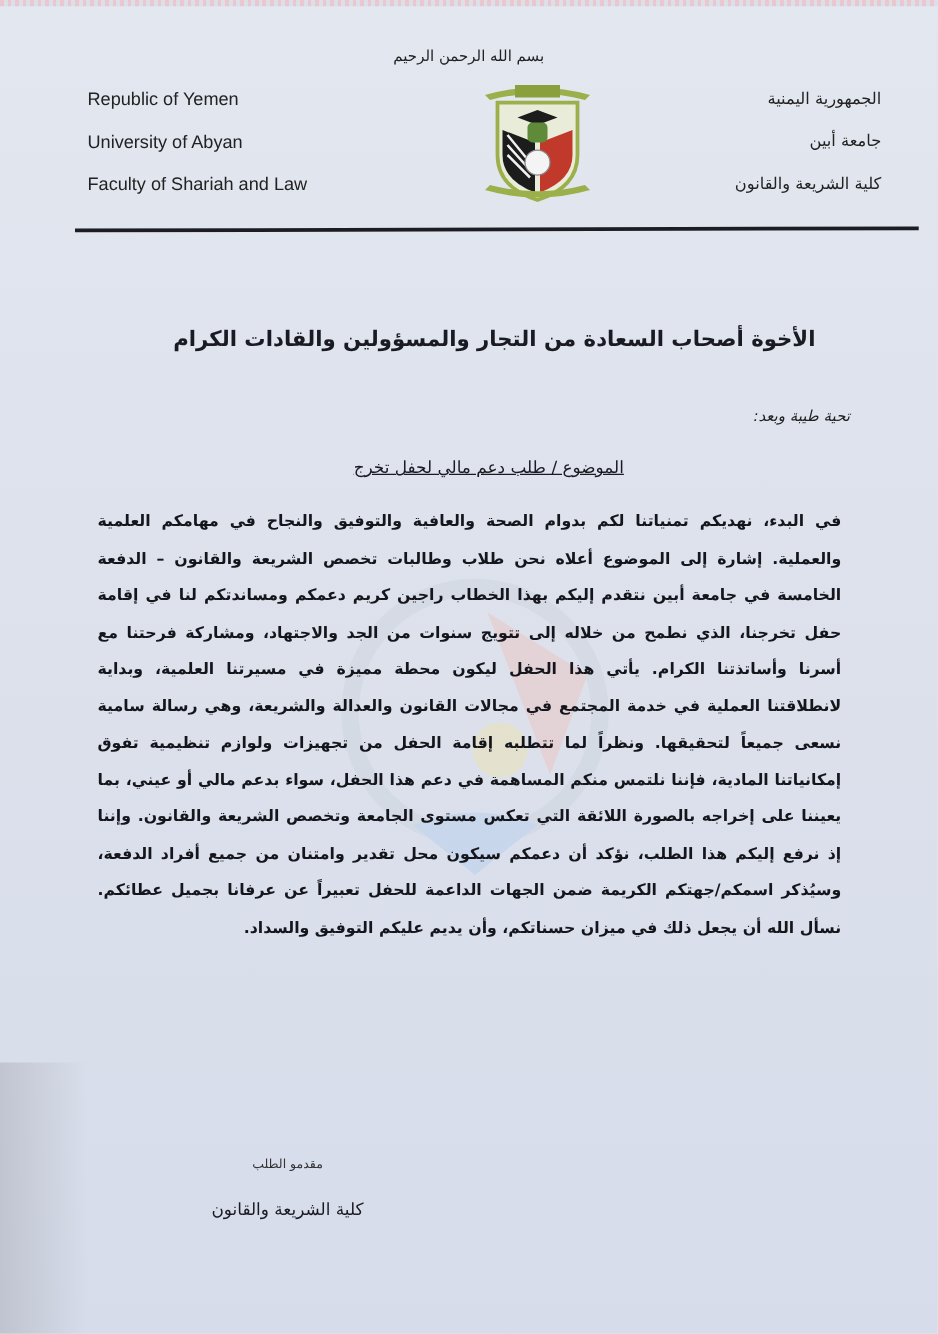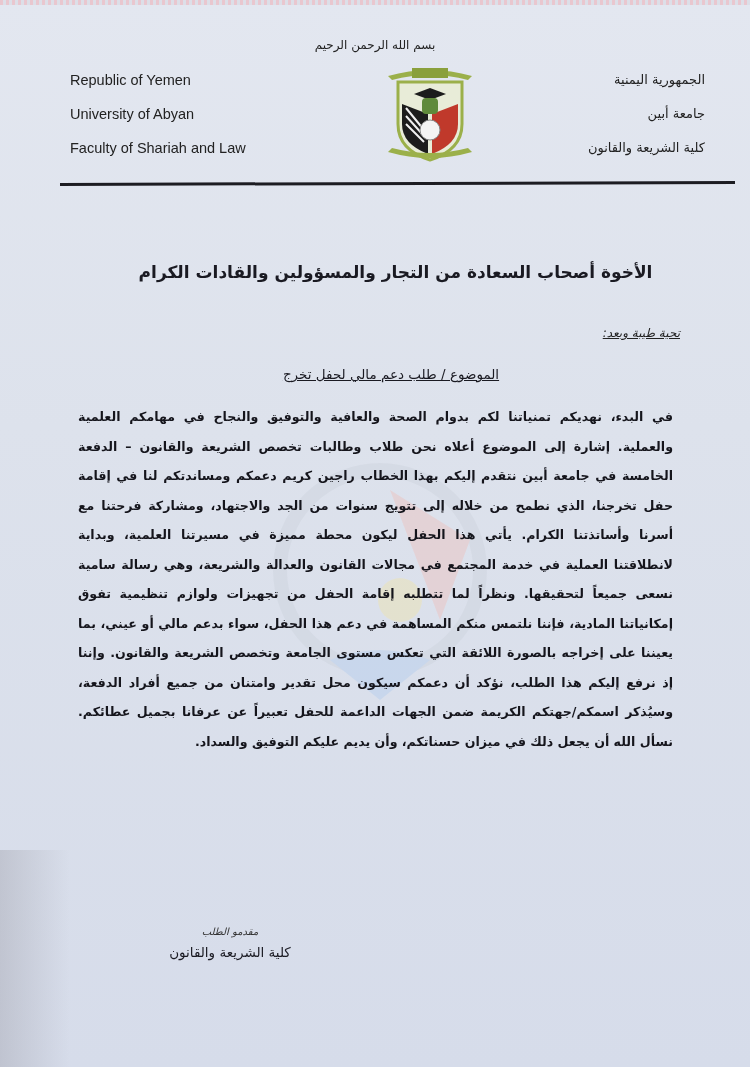--- a/index.html
+++ b/index.html
@@ -42,21 +42,21 @@
     .rule {
       position: absolute; left: 60px; top: 182px; width: 675px; height: 3px; background: #1c1c22;
       transform: rotate(-0.15deg);
     }
     .addressee {
       position: absolute; top: 262px; left: 0; width: 750px; text-align: center;
       direction: rtl; font-size: 17px; font-weight: bold; color: #1a1a22; padding-left: 41px;
     }
     .greeting {
       position: absolute; top: 326px; right: 70px; direction: rtl;
-      font-size: 12px; font-style: italic; color: #222; text-decoration: underline;
+      font-size: 12px; font-style: italic; color: #222;
     }
     .subject {
       position: absolute; top: 366px; left: 0; width: 750px; text-align: center; direction: rtl;
       font-size: 13.5px; text-decoration: underline; color: #1a1a22; margin-left: 16px;
     }
     .body-text {
       position: absolute; top: 402px; left: 78px; width: 595px;
       direction: rtl; text-align: justify; text-align-last: right;
       font-size: 12.6px; font-weight: bold; line-height: 29.5px; color: #15151c;
     }
@@ -65,21 +65,21 @@
     }
     .closing {
       position: absolute; top: 822px; left: 0; width: 750px; text-align: center;
       direction: rtl; font-size: 13.5px; font-weight: bold; color: #1a1a22;
     }
     .closing .star { color: #2a5fa0; font-size: 18px; margin: 0 60px; vertical-align: middle; }
     .closing .star.left { margin-left: 0; }
     .signature-block {
       position: absolute; top: 926px; left: 130px; width: 200px; direction: rtl; text-align: center;
     }
-    .signature-block .from { font-size: 10px; font-style: italic; color: #333; margin-bottom: 4px; }
+    .signature-block .from { font-size: 10px; color: #333; margin-bottom: 20px; }
     .signature-block .line { font-size: 13.5px; color: #1a1a22; line-height: 22px; white-space: nowrap; }
   </style>
 </head>
 <body>
 
 <div class="page">
   <div class="top-edge"></div>
   <div class="shadow-left"></div>
 
   <div class="bismillah">بسم الله الرحمن الرحيم</div>

